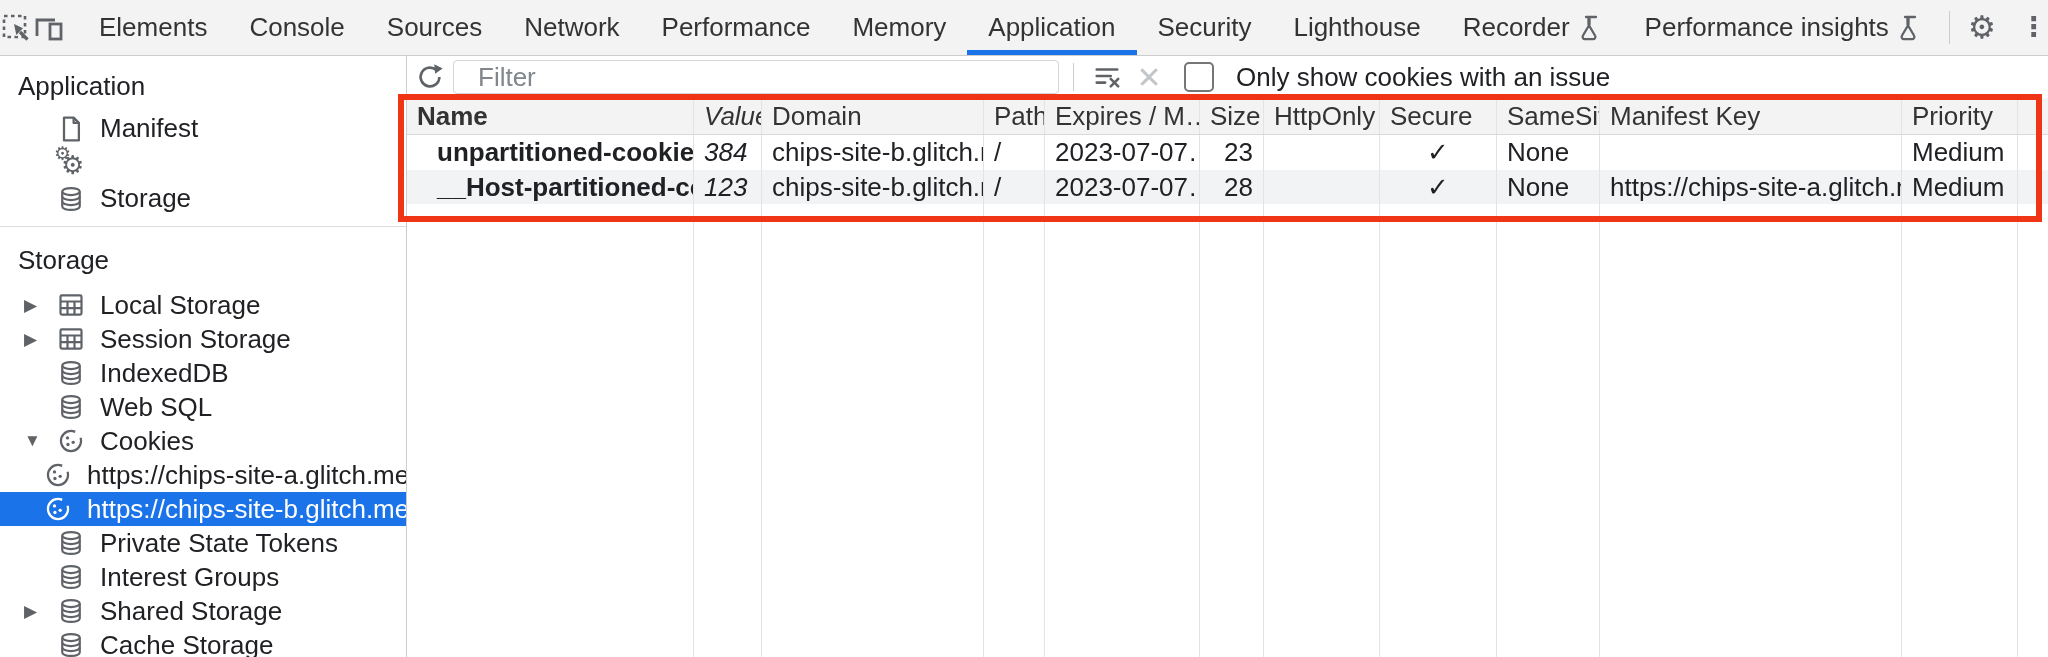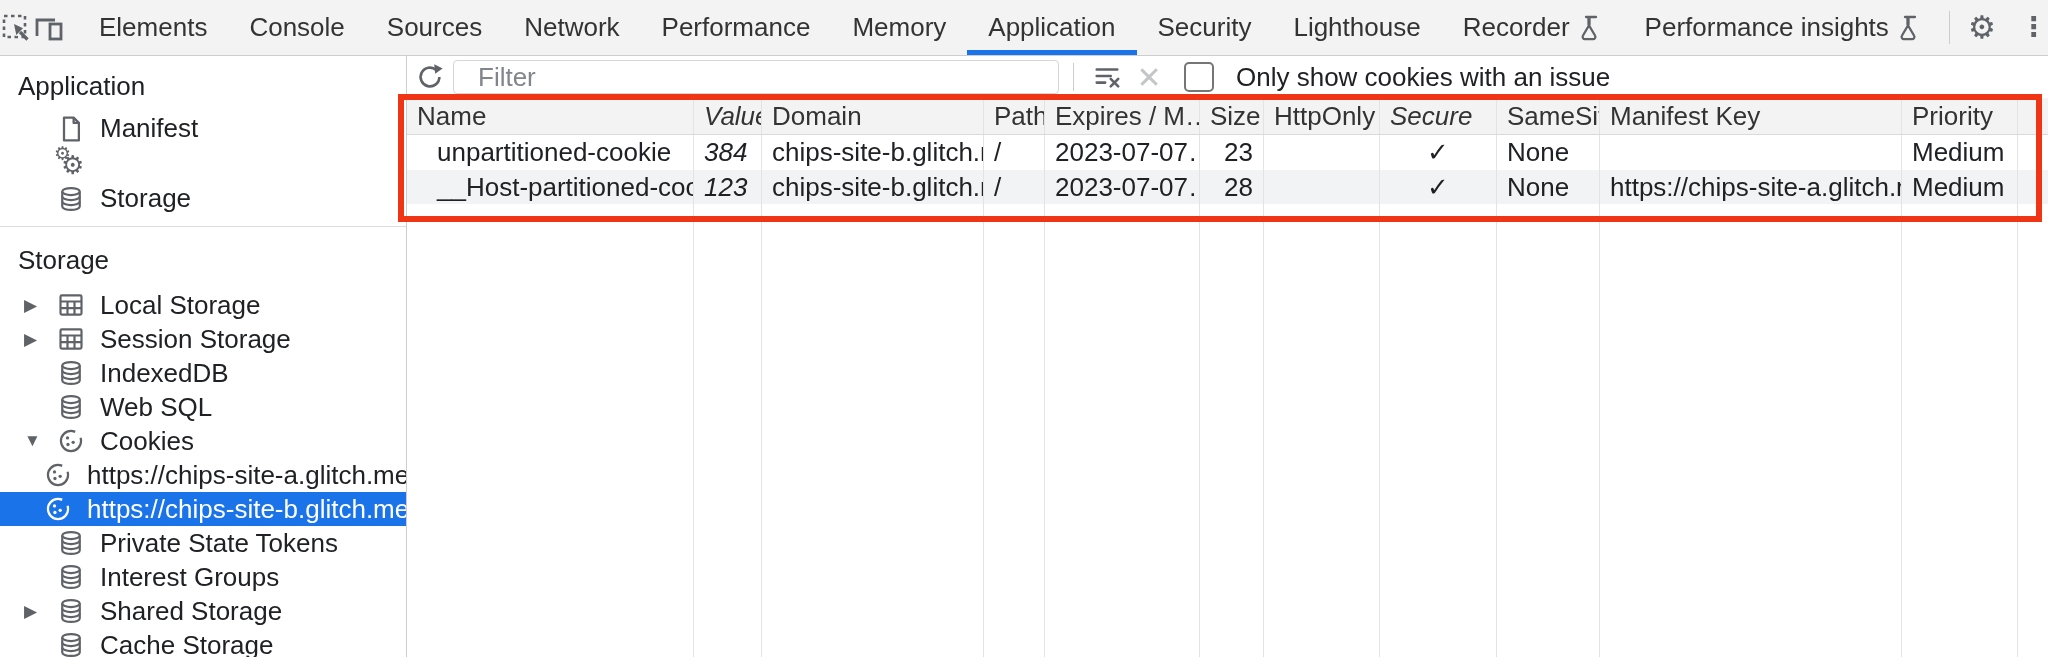--- a/index.html
+++ b/index.html
@@ -53,25 +53,25 @@
   .checkbox-label{font-size:26px;color:#202124;margin-left:10px;}
   
   .grid{position:absolute;top:42px;left:0;right:0;bottom:0;display:flex;flex-direction:column;font-size:26px;}
   .grow{display:flex;flex:none;}
   .grow.header{height:36px;background:#f3f3f3;border-bottom:1px solid #dadada;color:#333;}
   .grow.r0{height:35px;background:#fff;}
   .grow.r1{height:34px;background:#f1f3f4;}
   .grow.filler{flex:1;}
   .cell{border-right:1px solid #e3e3e3;padding:0 10px;display:flex;align-items:center;
     overflow:hidden;white-space:nowrap;box-sizing:border-box;flex:none;}
-  .c0{width:287px;} .c1{width:68px;font-style:italic;} .c2{width:222px;} .c3{width:61px;} .c4{width:155px;}
+  .c0{width:287px;font-weight:bold;} .c1{width:68px;font-style:italic;} .c2{width:222px;} .c3{width:61px;} .c4{width:155px;}
   .c5{width:64px;justify-content:flex-end;} .c6{width:116px;} .c7{width:117px;justify-content:center;}
   .c8{width:103px;} .c9{width:302px;} .c10{width:116px;text-align:center;} .c11{flex:1;border-right:none;}
   .grow.header .c5{justify-content:flex-start;}
-  .grow.header .c7{justify-content:flex-start;font-style:italic;}
+  .grow.header .c7{justify-content:flex-start;}
   .body-name{padding-left:30px;}
   
   .highlight{position:absolute;left:398px;top:94px;width:1632px;height:116px;
     border:6px solid #f03517;z-index:5;pointer-events:none;}
 </style>
 </head>
 <body>
 
 <div class="devtools">
 

